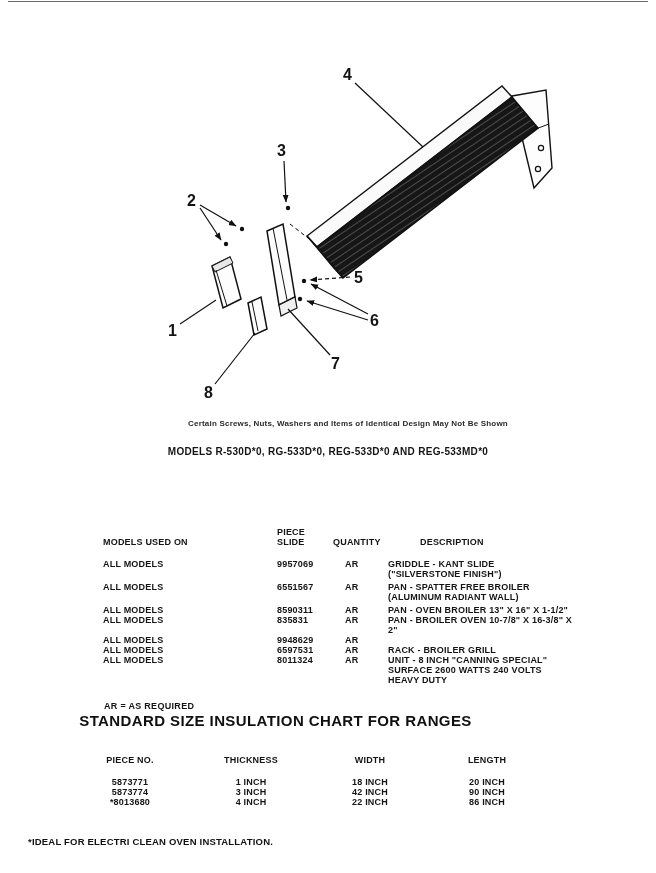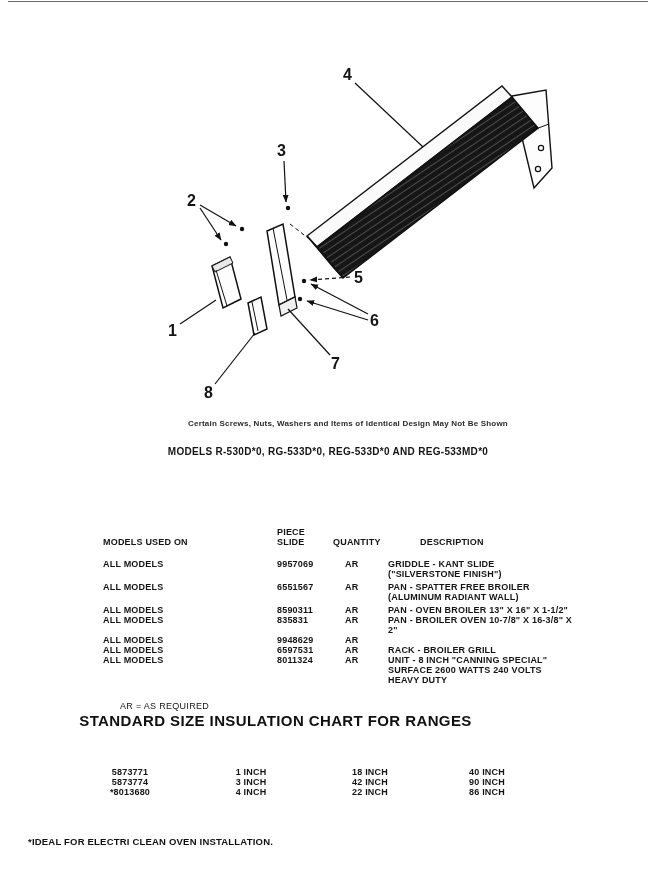--- a/index.html
+++ b/index.html
@@ -30,21 +30,21 @@
   }
   .pt-row{display:grid;grid-template-columns:174px 56px 55px 185px;}
   .pt-header .cell{align-self:end;}
   .pt-header .c-desc{padding-left:32px;}
   .pt-header .c-qty{padding-left:0;}
   .pt-body{margin-top:12px;}
   .pt-row{margin-bottom:0;}
   .pt-row.gap{margin-bottom:3px;}
   .c-qty{padding-left:12px;}
   .c-desc{white-space:pre-line;}
-  .ar-note{position:absolute;left:120px;top:701px;font-size:9px;font-weight:normal;letter-spacing:.3px;color:#141414;}
+  .ar-note{position:absolute;left:104px;top:701px;font-size:9px;font-weight:bold;letter-spacing:.3px;color:#141414;}
   
   .ins-title{
     position:absolute;top:712px;left:0;width:551px;text-align:center;
     font-size:15px;font-weight:bold;letter-spacing:.4px;color:#101010;
   }
   .ins-table{
     position:absolute;left:70px;top:755px;width:480px;
     font-size:9px;font-weight:bold;line-height:10px;letter-spacing:.2px;color:#141414;
   }
   .ins-row{display:grid;grid-template-columns:120px 122px 116px 118px;}
@@ -195,26 +195,32 @@
 HEAVY DUTY</div>
       </div>
     </div>
   </div>
 
   <div class="ar-note">AR  =  AS REQUIRED</div>
 
   <div class="ins-title">STANDARD SIZE INSULATION CHART FOR RANGES</div>
 
   <div class="ins-table">
+    <div class="ins-row ins-header">
+      <div>PIECE NO.</div>
+      <div>THICKNESS</div>
+      <div>WIDTH</div>
+      <div>LENGTH</div>
+    </div>
     <div class="ins-body">
       <div class="ins-row">
         <div>5873771</div>
         <div>1 INCH</div>
         <div>18 INCH</div>
-        <div>40 INCH</div>
+        <div>20 INCH</div>
       </div>
       <div class="ins-row">
         <div>5873774</div>
         <div>3 INCH</div>
         <div>42 INCH</div>
         <div>90 INCH</div>
       </div>
       <div class="ins-row">
         <div>*8013680</div>
         <div>4 INCH</div>

